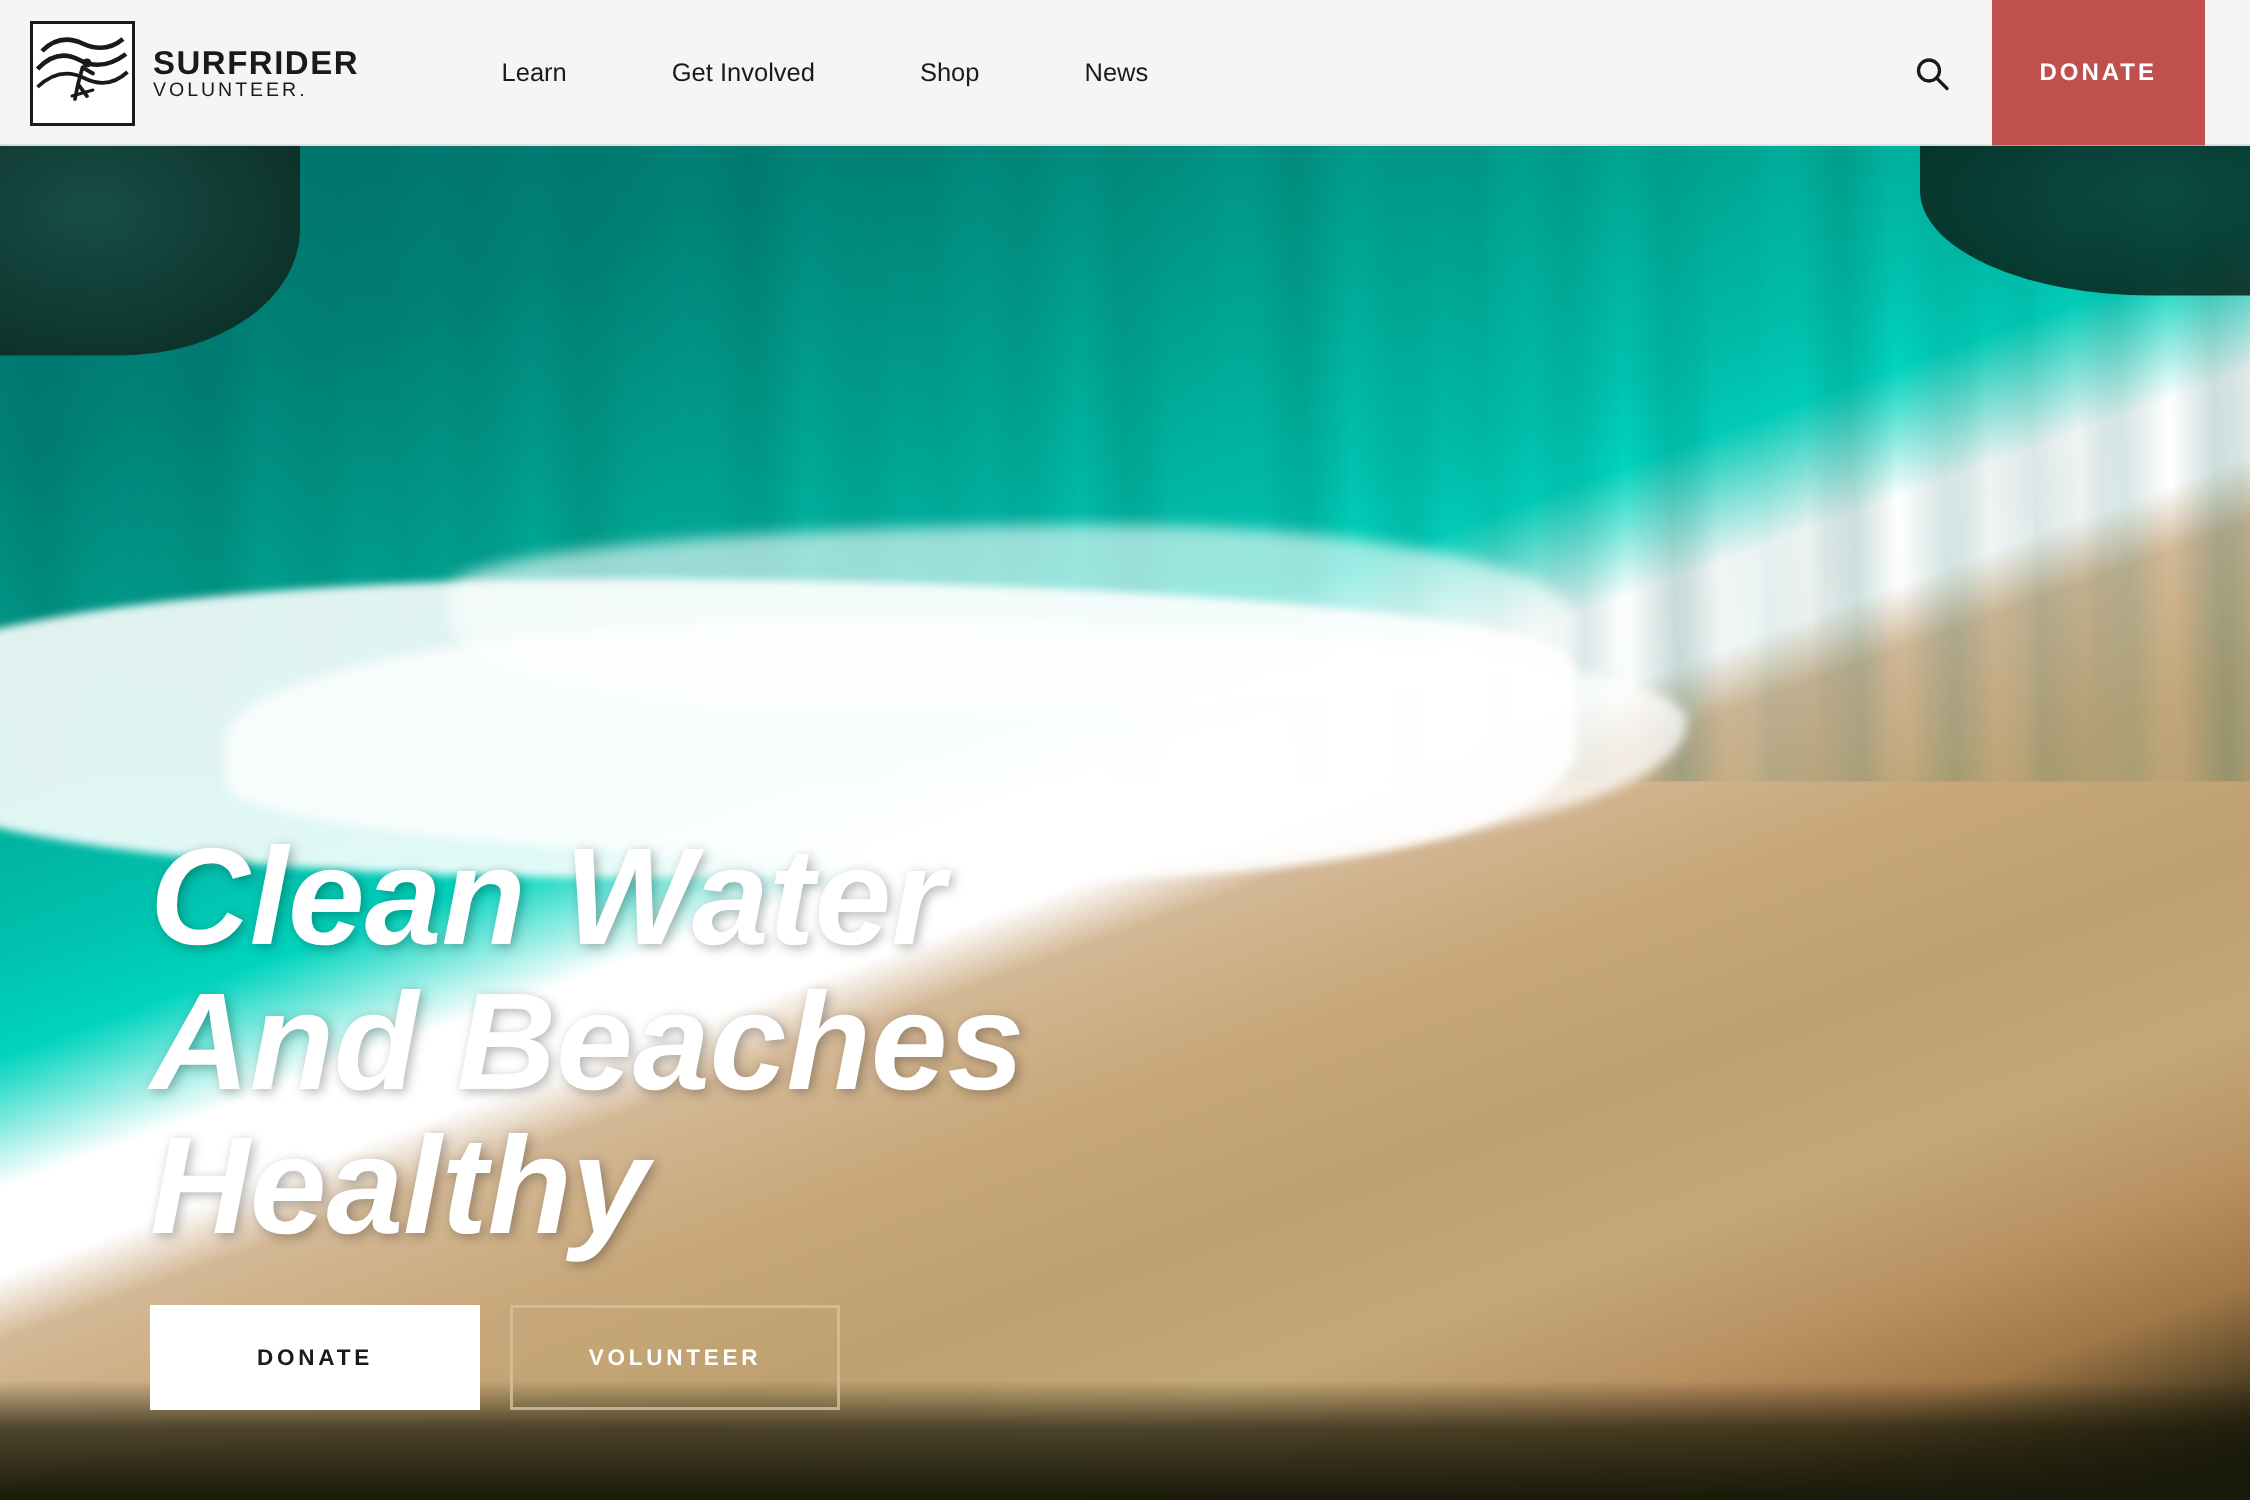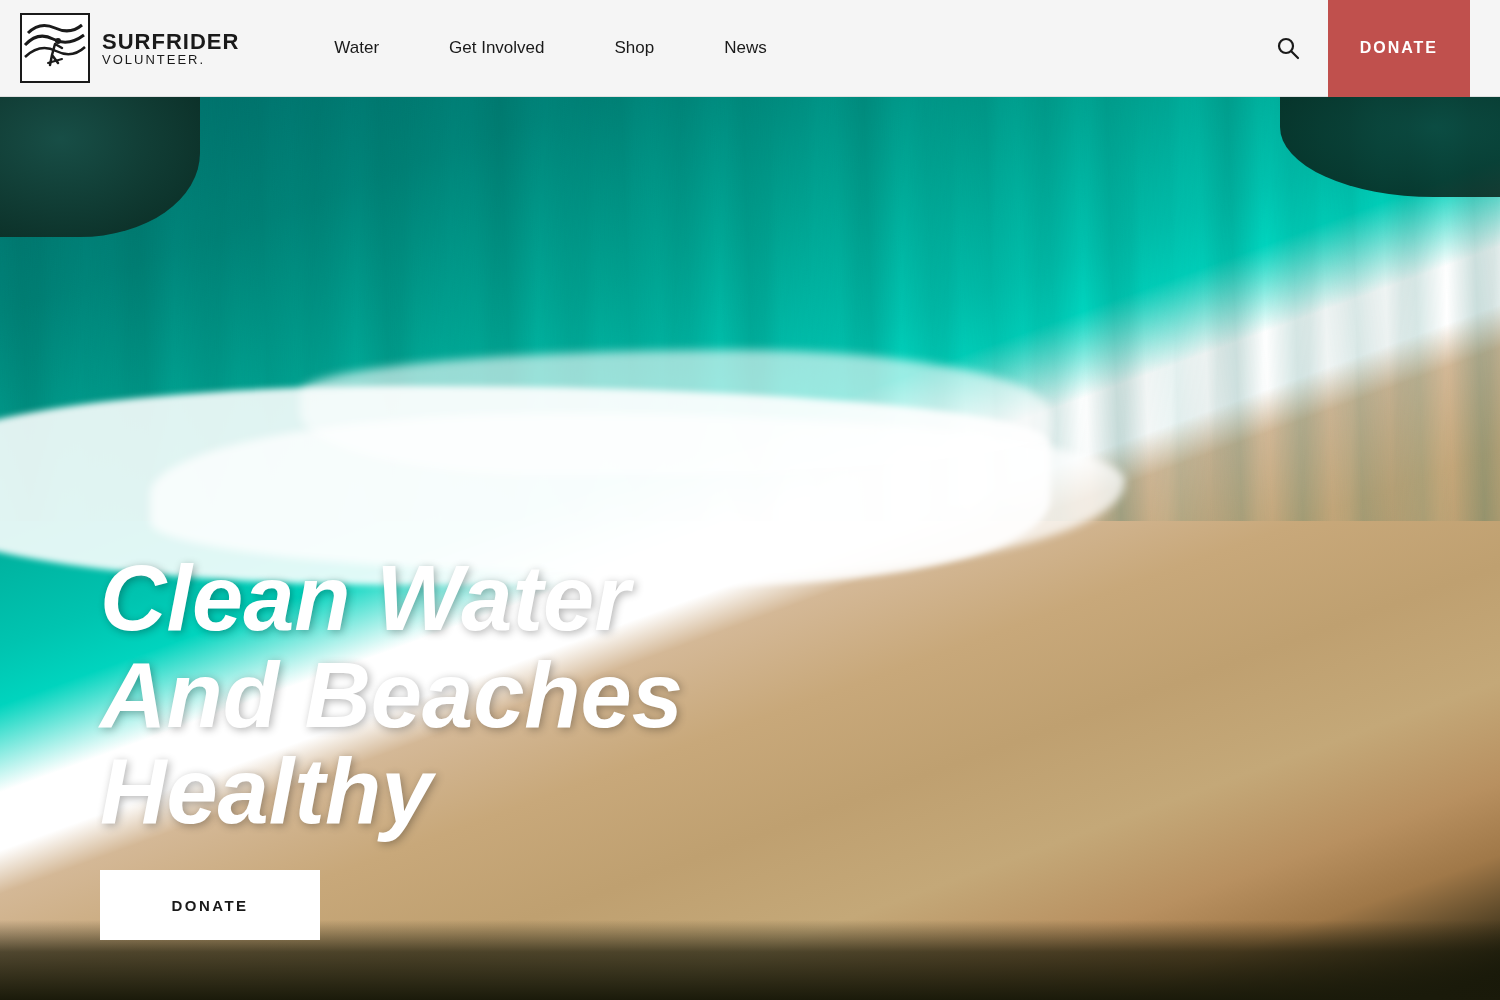--- a/index.html
+++ b/index.html
@@ -11,21 +11,21 @@
       overflow: hidden;
     }
 
     
     header {
       position: relative;
       z-index: 10;
       background: #f5f5f5;
       height: 97px;
       display: flex;
-      align-items: center;
+      align-items: flex-start;
       justify-content: space-between;
       padding: 0 30px 0 20px;
       border-bottom: 1px solid #e0e0e0;
     }
 
     .header-left {
       display: flex;
       align-items: center;
       gap: 0;
     }
@@ -323,21 +323,21 @@
 
         <path d="M28 50 L42 46" stroke="#1a1a1a" stroke-width="2" stroke-linecap="round"></path>
       </svg>
       <div class="logo-text">
         <span class="logo-surfrider">SURFRIDER</span>
         <span class="logo-foundation">VOLUNTEER.</span>
       </div>
     </a>
 
     <nav>
-      <span class="nav-item">Water</span>
+      <span class="nav-item">Learn</span>
       <span class="nav-item">Get Involved</span>
       <span class="nav-item">Shop</span>
       <span class="nav-item">News</span>
     </nav>
   </div>
 
   <div class="header-right">
     <button class="search-icon-btn">
       <svg width="24" height="24" viewBox="0 0 24 24" fill="none" xmlns="http://www.w3.org/2000/svg">
         <circle cx="10" cy="10" r="7" stroke="#1a1a1a" stroke-width="2.2"></circle>
@@ -364,14 +364,15 @@
   <div class="hero-content">
     <h1 class="hero-title">
       <span>Clean Water</span><br>
       <span>And Beaches</span><br>
       <span>Healthy</span>
     </h1>
   </div>
 
   <div class="hero-buttons">
     <button class="btn-donate-hero">DONATE</button>
+    <button class="btn-volunteer">VOLUNTEER</button>
   </div>
 </div>
 
 </body></html>

